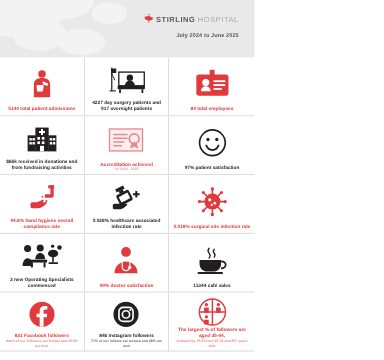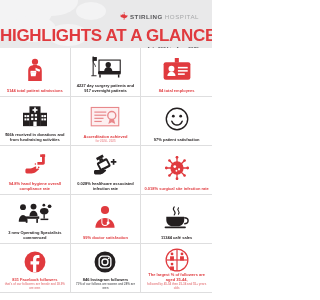--- a/index.html
+++ b/index.html
@@ -88,21 +88,20 @@
       <div class="logo-row">
         <span class="leaf-ico">
           <svg width="9" height="9" viewBox="0 0 24 24">
             <path fill="#e03a3e" d="M12 1.5c1.2 2.6 2.4 4.3 4.2 5.4-.6.3-1 .7-1.2 1.2 1.9.6 3.6.4 5.4-.4-.5.8-.8 1.6-.7 2.4 1.4-.2 2.6-.8 3.8-1.8-.3 1.6-1.1 2.9-2.3 4 .9.3 1.7.3 2.5 0-1.6 1.9-3.8 3.1-6.6 3.6-1.1.2-2 .6-2.6 1.3l-.4 4.3h-1.6l.5-4.3c-.5-.8-1.3-1.3-2.4-1.6C7.4 14.6 5 13.2 3 11c.9.3 1.8.3 2.7-.1C4.3 9.7 3.4 8.3 3 6.6c1.3 1.1 2.7 1.8 4.2 2-.1-.9.2-1.7.8-2.5 1.9.9 3.7 1 5.6.3-.3-.6-.8-1-1.5-1.3 1.9-1 3.2-2.5 3.9-3.6z"></path>
           </svg>
         </span>
         <span class="logo-bold">STIRLING</span>
         <span class="logo-light">HOSPITAL</span>
       </div>
 
-      <div class="big-title">HIGHLIGHTS AT A GLANCE</div>
       <div class="date-line">July 2024 to June 2025</div>
     </div>
   </div>
 
   <div class="grid">
 
     <div class="cell">
       <div class="icon-wrap">
         <svg width="22" height="24" viewBox="0 0 24 26">
           <circle cx="12" cy="4" r="3.4" fill="#e03a3e"></circle>

